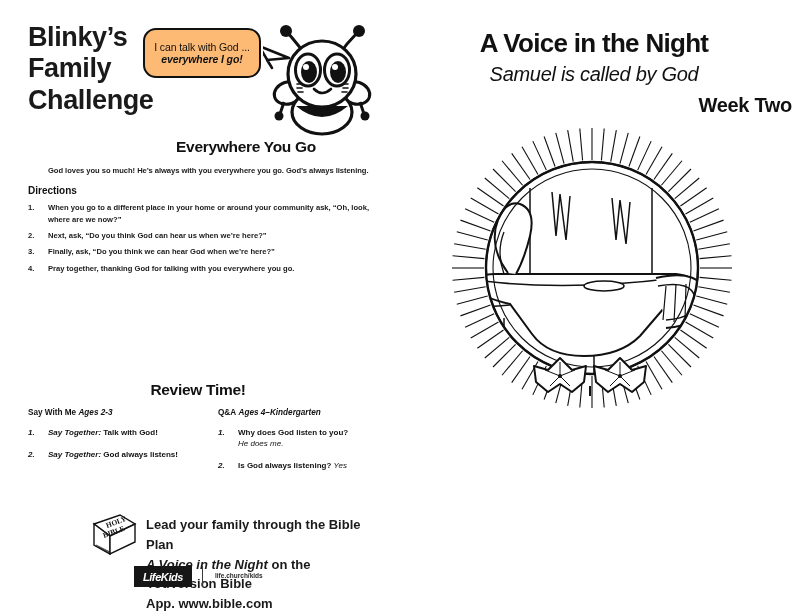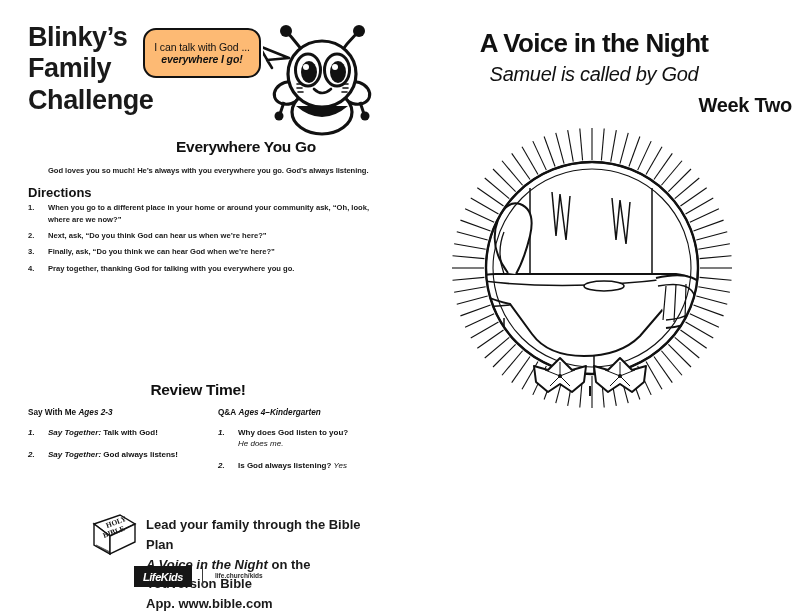--- a/index.html
+++ b/index.html
@@ -106,21 +106,21 @@
     font-size: 7.6px;
     font-weight: 600;
     letter-spacing: -0.05px;
     color: #1a1a1a;
     margin-left: 20px;
   }
   .directions-head {
     position: absolute;
     left: 28px;
     top: 185px;
-    font-size: 13px;
+    font-size: 10px;
     font-weight: bold;
     color: #111;
     text-align: right;
   }
   .dir-list {
     position: absolute;
     left: 28px;
     top: 202px;
     width: 350px;
   }

